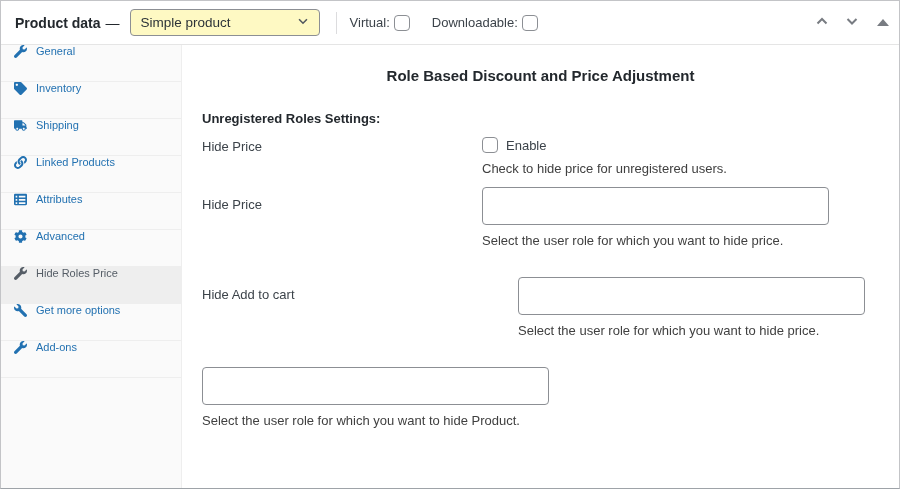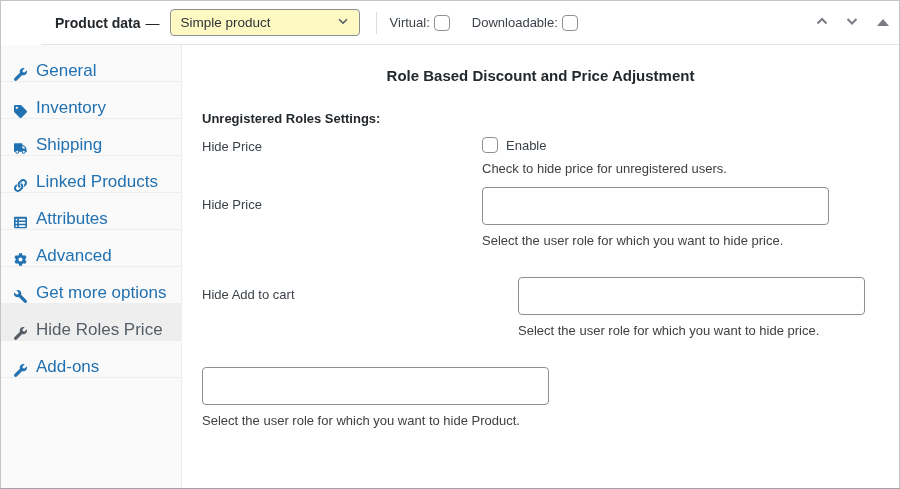--- a/index.html
+++ b/index.html
@@ -14,21 +14,20 @@
     display: flex; flex-direction: column;
   }
 
   
   .mb-header {
     height: 44px; flex: 0 0 44px;
     display: flex; align-items: center;
     padding: 0 10px 0 14px;
     border-bottom: 1px solid #e5e5e5;
     background: #fff;
-    margin-left: 40px;
   }
   .mb-title { font-size: 14px; font-weight: bold; color: #23282d; }
   .mb-dash { font-size: 14px; font-weight: normal; color: #23282d; margin-left: 5px; }
   .type-select {
     margin-left: 10px;
     width: 190px; height: 27px;
     border: 1px solid #8c8f94; border-radius: 4px;
     background: #fef9c3;
     display: flex; align-items: center; justify-content: space-between;
     padding: 0 9px 0 10px;
@@ -56,24 +55,24 @@
   .mb-body { flex: 1; display: flex; min-height: 0; }
 
   .tabs {
     width: 181px; flex: 0 0 181px;
     background: #fafafa;
     border-right: 1px solid #eee;
     list-style: none;
   }
   .tab {
     height: 37px;
-    display: flex; align-items: flex-end;
+    display: flex; align-items: flex-start;
     padding: 0 8px 0 13px; gap: 9px;
     border-bottom: 1px solid #eee;
-    color: #2271b1; font-size: 17px;
+    color: #2271b1; font-size: 11px;
     cursor: pointer;
   }
   .tab .ticon { width: 13px; height: 13px; flex: 0 0 13px; display: flex; align-items: center; }
   .tab .ticon svg { width: 13px; height: 13px; fill: currentColor; }
   .tab.active { background: #eee; color: #555d66; }
 
   
   .panel { flex: 1; padding: 20px 20px 0 20px; background: #fff; overflow: hidden; }
   .panel-title {
     text-align: center; font-size: 15px; font-weight: bold; color: #23282d;
@@ -193,37 +192,37 @@
         <span>Attributes</span>
       </li>
       <li class="tab">
         <span class="ticon">
           <svg viewBox="0 0 512 512">
               <path d="M487.4 315.7l-42.6-24.6c4.3-23.2 4.3-47 0-70.2l42.6-24.6c4.9-2.8 7.1-8.6 5.5-14-11.1-35.6-30-67.8-54.7-94.6-3.8-4.1-10-5.1-14.8-2.3L380.8 110c-17.9-15.4-38.5-27.3-60.8-35.1V25.8c0-5.6-3.9-10.5-9.4-11.7-36.7-8.2-74.3-7.8-109.2 0-5.5 1.2-9.4 6.1-9.4 11.7V75c-22.2 7.9-42.8 19.8-60.8 35.1L88.7 85.5c-4.9-2.8-11-1.9-14.8 2.3-24.7 26.7-43.6 58.9-54.7 94.6-1.7 5.4.6 11.2 5.5 14L67.3 221c-4.3 23.2-4.3 47 0 70.2l-42.6 24.6c-4.9 2.8-7.1 8.6-5.5 14 11.1 35.6 30 67.8 54.7 94.6 3.8 4.1 10 5.1 14.8 2.3l42.6-24.6c17.9 15.4 38.5 27.3 60.8 35.1v49.2c0 5.6 3.9 10.5 9.4 11.7 36.7 8.2 74.3 7.8 109.2 0 5.5-1.2 9.4-6.1 9.4-11.7v-49.2c22.2-7.9 42.8-19.8 60.8-35.1l42.6 24.6c4.9 2.8 11 1.9 14.8-2.3 24.7-26.7 43.6-58.9 54.7-94.6 1.5-5.5-.7-11.3-5.6-14.1zM256 336c-44.1 0-80-35.9-80-80s35.9-80 80-80 80 35.9 80 80-35.9 80-80 80z"></path>
             </svg>
         </span>
         <span>Advanced</span>
       </li>
+      <li class="tab active">
+        <span class="ticon">
+          <svg viewBox="0 0 512 512">
+              <path d="M507.7 109.1c-2.2-9-13.5-12.1-20.1-5.5l-74.4 74.4-67.9-11.3-11.3-67.9 74.4-74.4c6.6-6.6 3.4-17.9-5.7-20.2-47.4-11.7-99.6.9-136.6 37.9-39.6 39.6-50.5 97.1-34 147.2L18.7 402.8c-25 25-25 65.5 0 90.5s65.5 25 90.5 0l213.2-213.2c50.1 16.7 107.5 5.7 147.4-34.2 37.1-37.1 49.7-89.4 37.9-136.8z"></path>
+            </svg>
+        </span>
+        <span>Hide Roles Price</span>
+      </li>
       <li class="tab">
         <span class="ticon">
           <svg viewBox="0 0 512 512">
               <g transform="scale(-1,1) translate(-512,0)">
                 <path d="M507.7 109.1c-2.2-9-13.5-12.1-20.1-5.5l-74.4 74.4-67.9-11.3-11.3-67.9 74.4-74.4c6.6-6.6 3.4-17.9-5.7-20.2-47.4-11.7-99.6.9-136.6 37.9-39.6 39.6-50.5 97.1-34 147.2L18.7 402.8c-25 25-25 65.5 0 90.5s65.5 25 90.5 0l213.2-213.2c50.1 16.7 107.5 5.7 147.4-34.2 37.1-37.1 49.7-89.4 37.9-136.8z"></path>
               </g>
             </svg>
         </span>
         <span>Get more options</span>
-      </li>
-      <li class="tab active">
-        <span class="ticon">
-          <svg viewBox="0 0 512 512">
-              <path d="M507.7 109.1c-2.2-9-13.5-12.1-20.1-5.5l-74.4 74.4-67.9-11.3-11.3-67.9 74.4-74.4c6.6-6.6 3.4-17.9-5.7-20.2-47.4-11.7-99.6.9-136.6 37.9-39.6 39.6-50.5 97.1-34 147.2L18.7 402.8c-25 25-25 65.5 0 90.5s65.5 25 90.5 0l213.2-213.2c50.1 16.7 107.5 5.7 147.4-34.2 37.1-37.1 49.7-89.4 37.9-136.8z"></path>
-            </svg>
-        </span>
-        <span>Hide Roles Price</span>
       </li>
       <li class="tab">
         <span class="ticon">
           <svg viewBox="0 0 512 512">
               <path d="M507.7 109.1c-2.2-9-13.5-12.1-20.1-5.5l-74.4 74.4-67.9-11.3-11.3-67.9 74.4-74.4c6.6-6.6 3.4-17.9-5.7-20.2-47.4-11.7-99.6.9-136.6 37.9-39.6 39.6-50.5 97.1-34 147.2L18.7 402.8c-25 25-25 65.5 0 90.5s65.5 25 90.5 0l213.2-213.2c50.1 16.7 107.5 5.7 147.4-34.2 37.1-37.1 49.7-89.4 37.9-136.8z"></path>
             </svg>
         </span>
         <span>Add-ons</span>
       </li>
     </ul>

